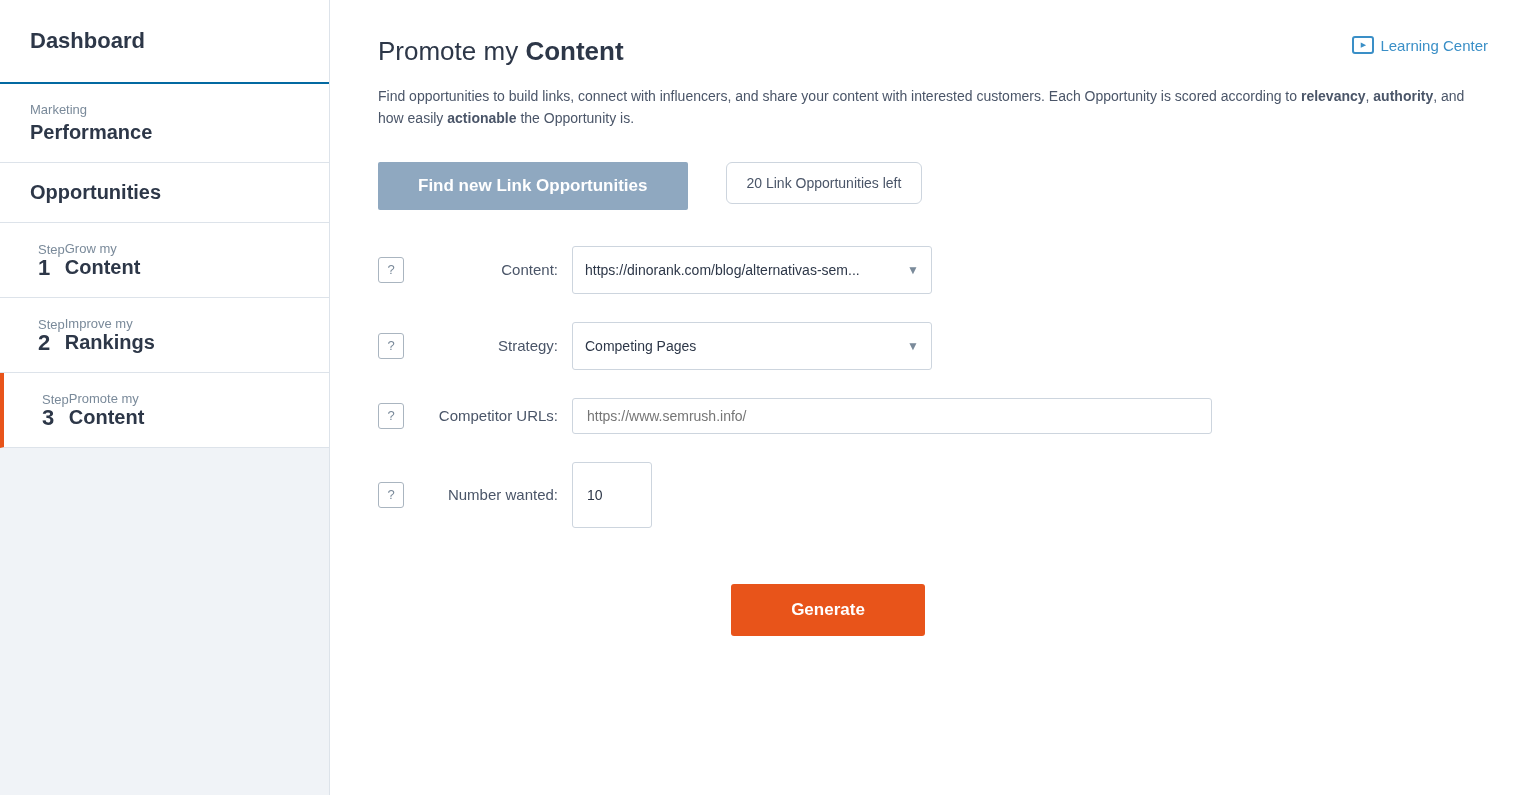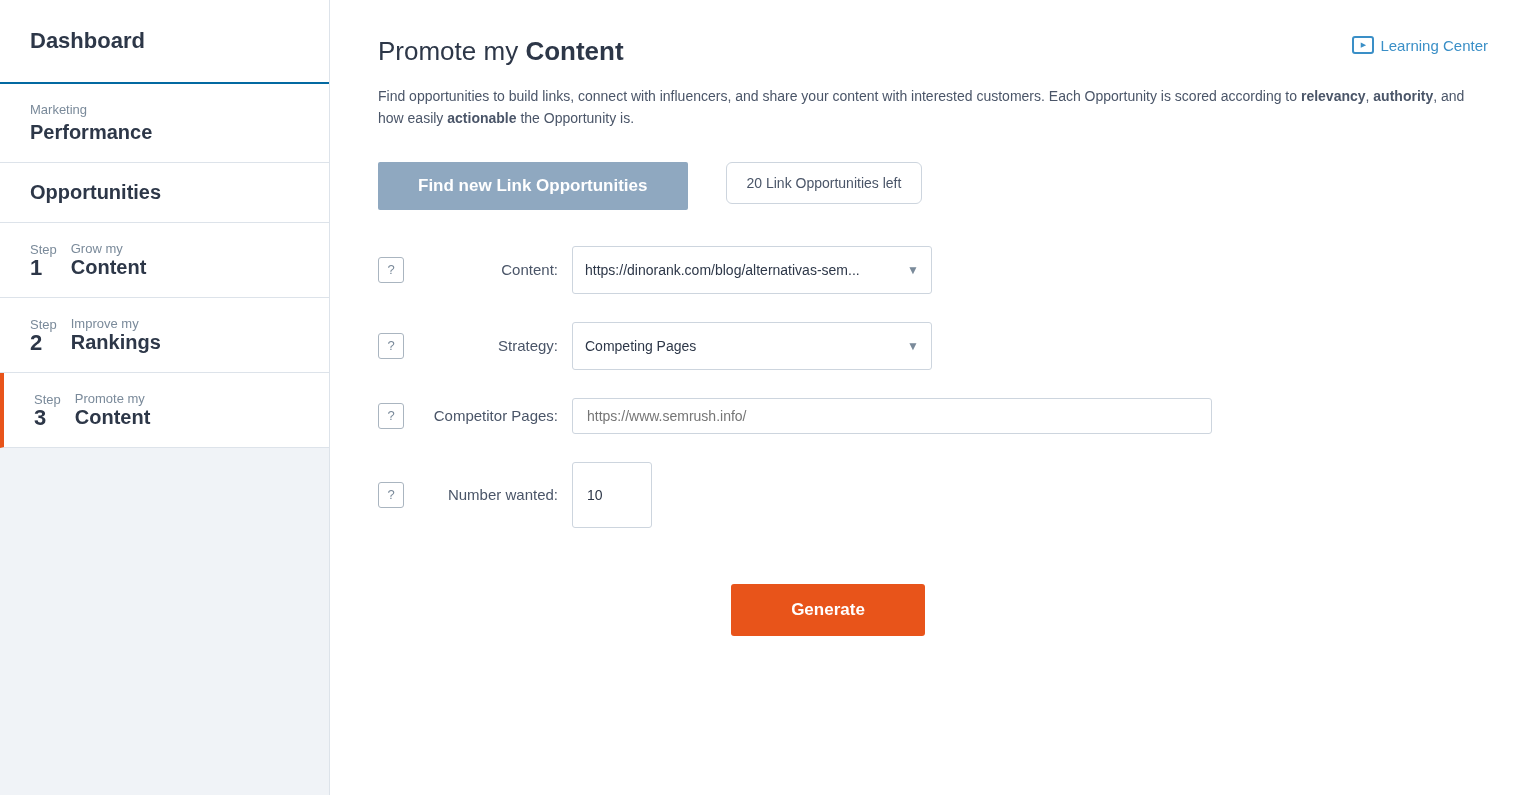--- a/index.html
+++ b/index.html
@@ -38,26 +38,25 @@
       margin-bottom: 4px;
     }
     .sidebar-item .label-main {
       font-size: 20px;
       font-weight: bold;
       color: #2d3748;
     }
 
     .sidebar-step-item {
       background: #fff;
-      padding: 18px 30px;
+      padding: 18px 38px;
       border-bottom: 1px solid #dde3ea;
       cursor: pointer;
       display: flex;
       align-items: center;
-      gap: 14px;
     }
     .sidebar-step-item.active {
       border-left: 4px solid #e8541a;
     }
 
     .step-number-block {
       display: flex;
       flex-direction: column;
       align-items: flex-start;
     }
@@ -359,21 +358,21 @@
       <div class="form-input-select">
         <span>Competing Pages</span>
         <span class="chevron">▼</span>
       </div>
     </div>
 
     <div class="form-row">
       <div class="help-icon">
         <span>?</span>
       </div>
-      <span class="form-label">Competitor Pages:</span>
+      <span class="form-label">Competitor URLs:</span>
       <input class="form-input-text" type="text" placeholder="https://www.semrush.info/" style="">
     </div>
 
     <div class="form-row">
       <div class="help-icon">
         <span>?</span>
       </div>
       <span class="form-label">Number wanted:</span>
       <input class="form-input-number" type="number" value="10" style="">
     </div>

